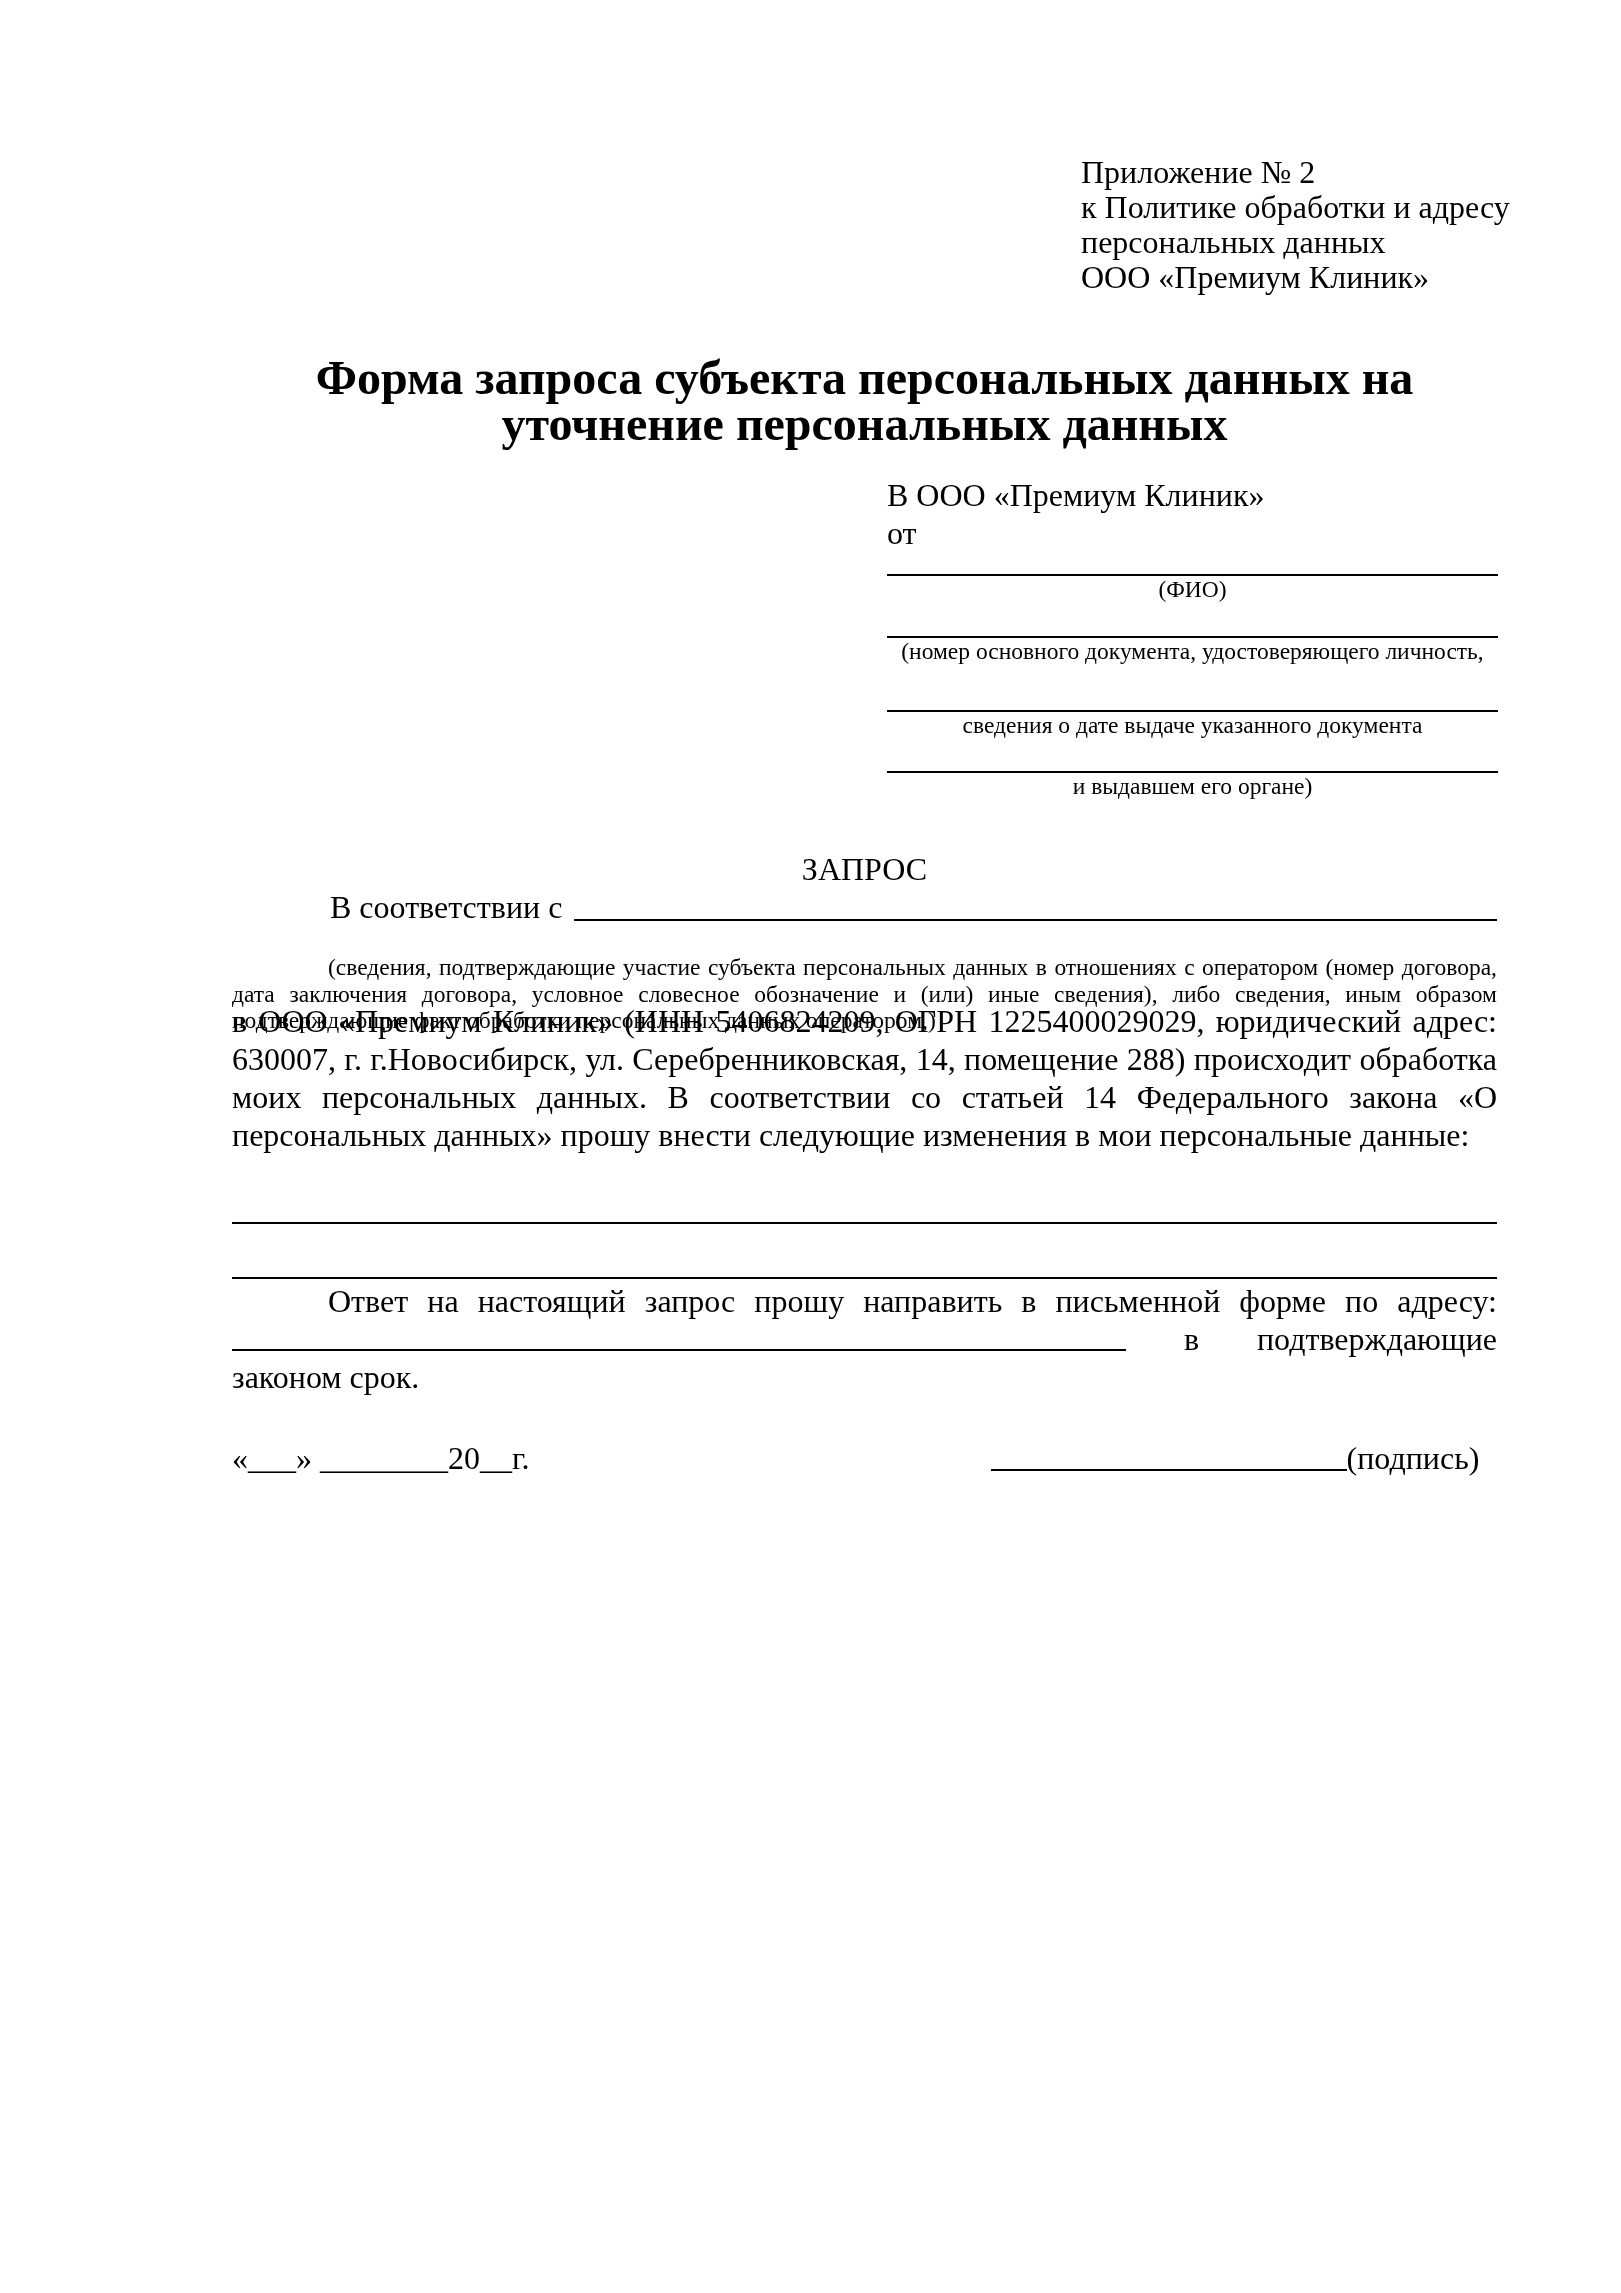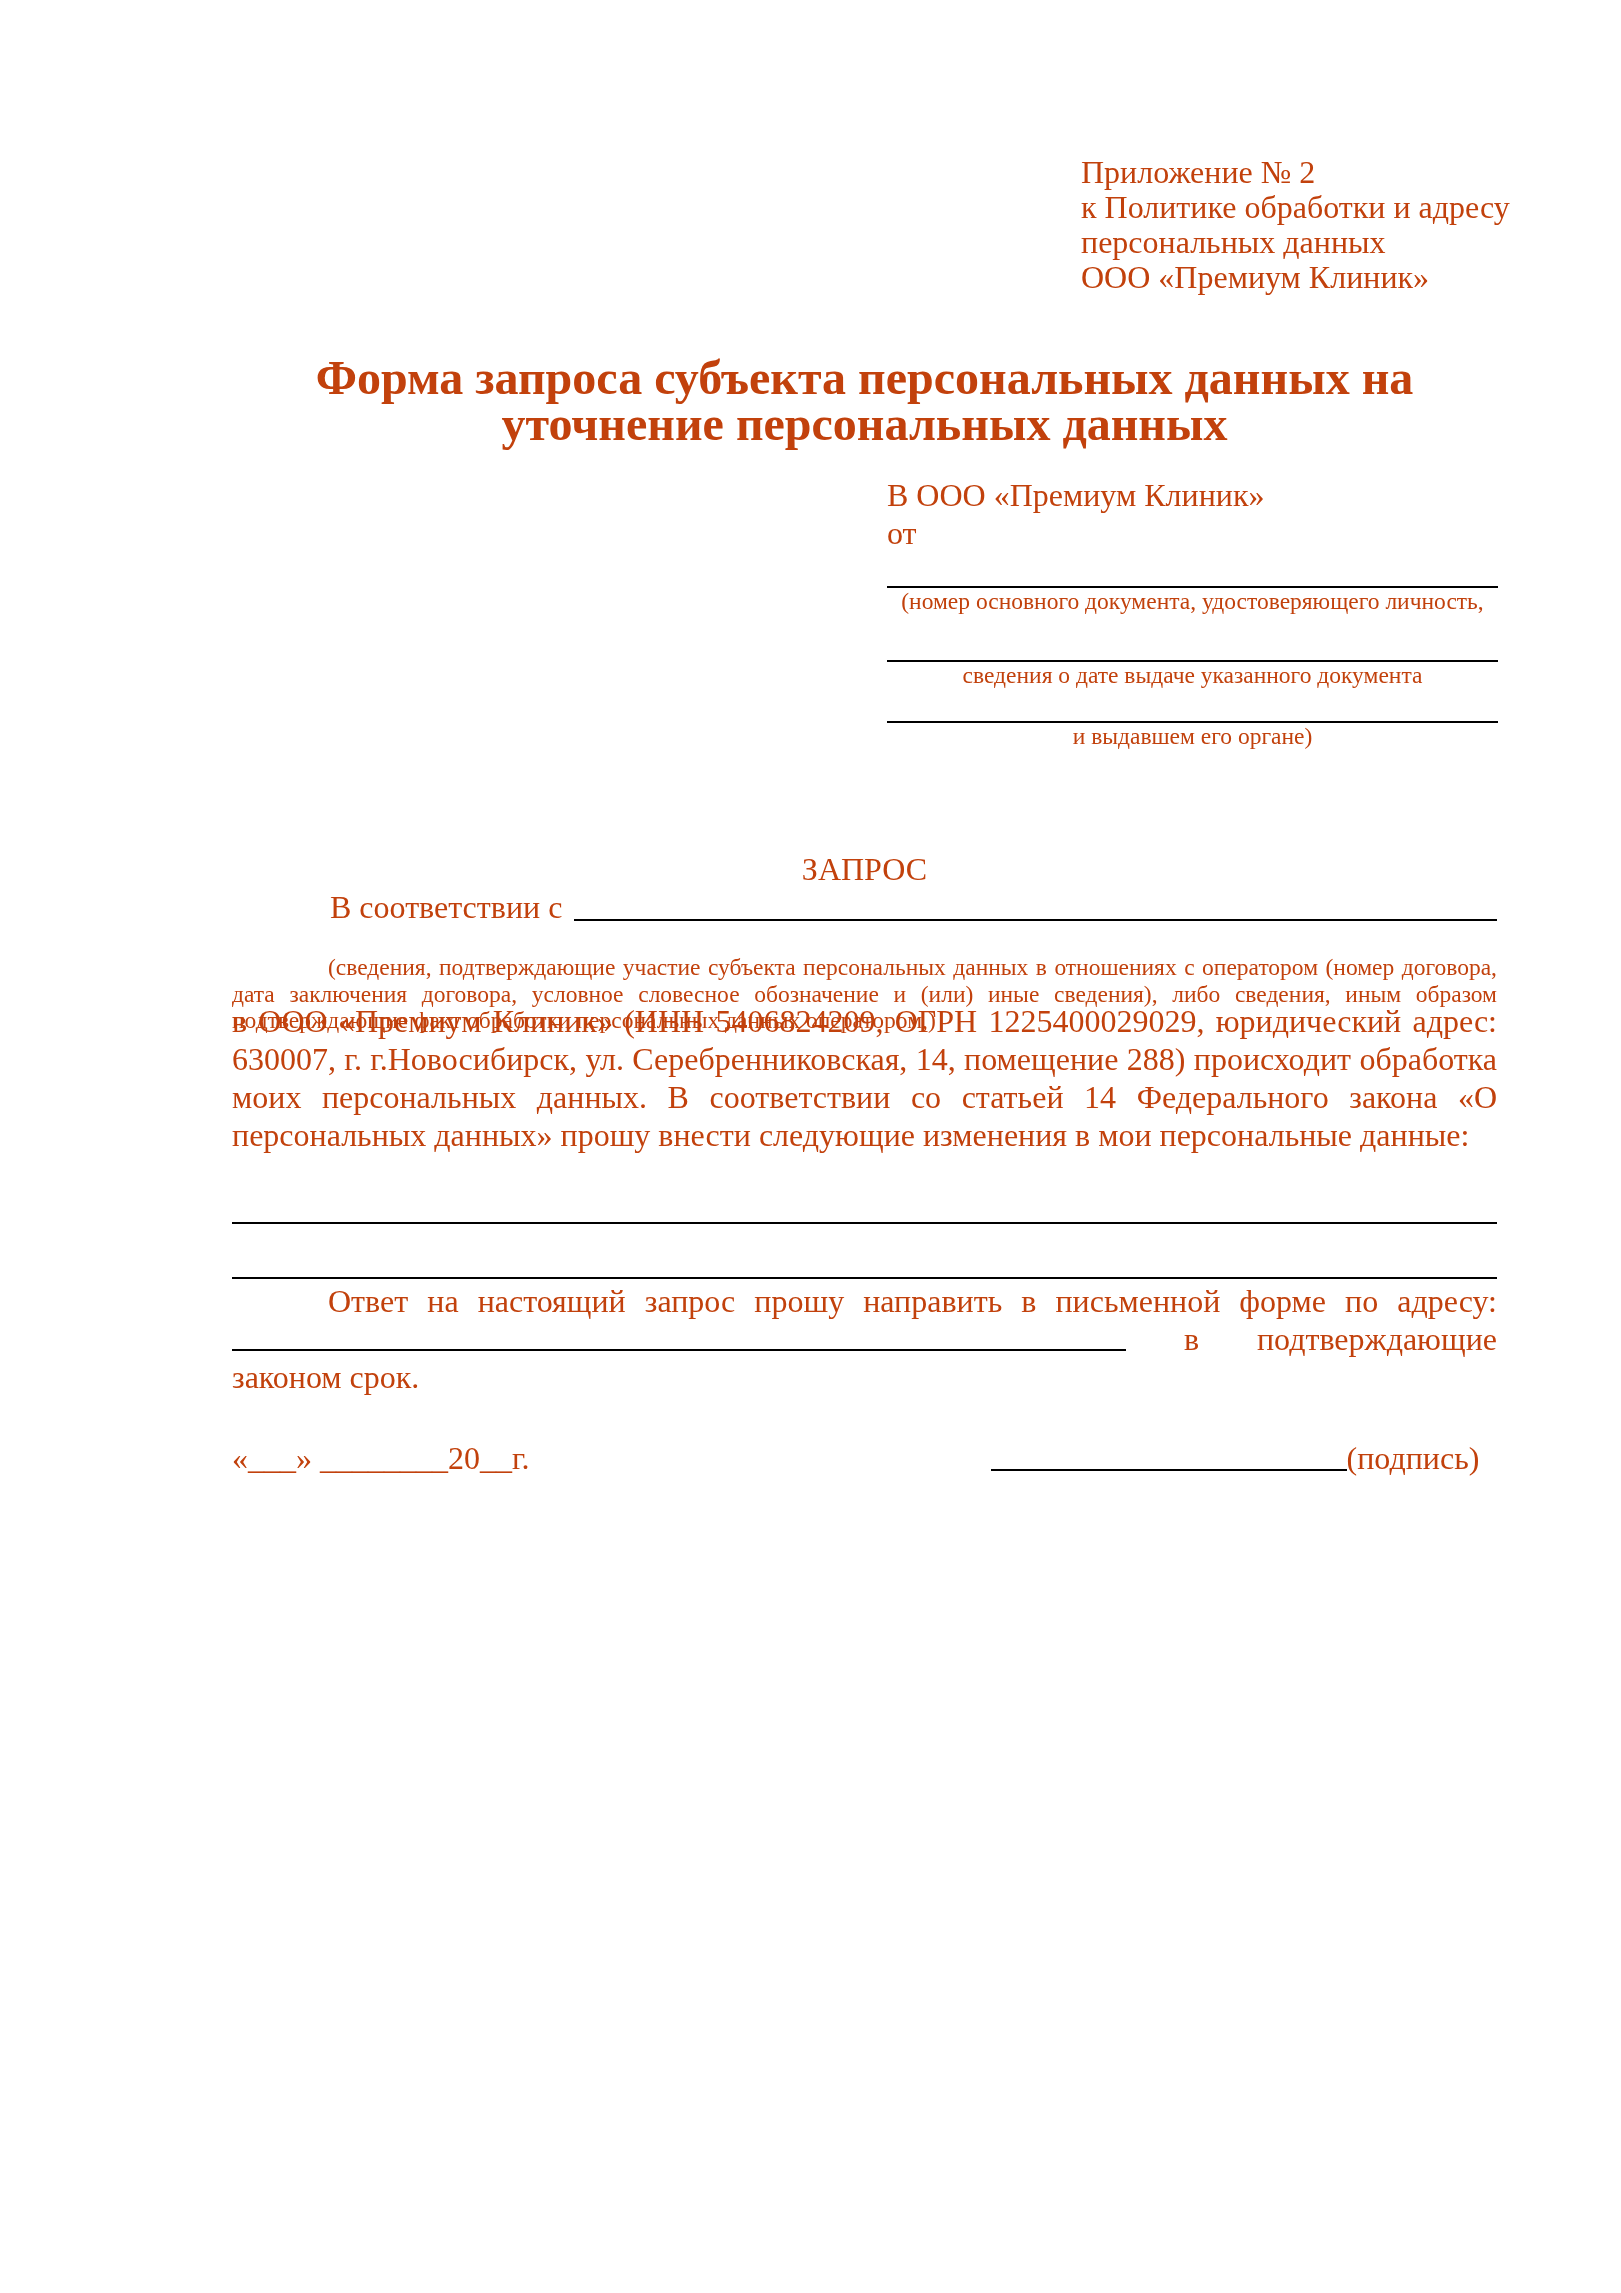--- a/index.html
+++ b/index.html
@@ -2,21 +2,21 @@
 <html><head>
 <meta charset="utf-8">
 <style>
   * { margin: 0; padding: 0; box-sizing: border-box; }
   html, body { background: #ffffff; }
   .page {
     position: relative;
     width: 1621px;
     height: 1988px;
     background: #ffffff;
-    color: #c2410c;
+    color: #000000;
     font-family: "Liberation Serif", "DejaVu Serif", serif;
     overflow: hidden;
   }
   .abs { position: absolute; }
 
   .header-block {
     left: 1081px; top: 155px; width: 431px;
     font-size: 32px; line-height: 35px;
     text-align: left;
   }
@@ -123,20 +123,24 @@
   </div>
 
   <div class="abs doc-title">
     <span class="inner">Форма запроса субъекта персональных данных на уточнение персональных данных</span>
   </div>
 
   <div class="abs addressee">
     <div>В ООО «Премиум Клиник»</div>
     <div>от</div>
 
+    <div>
+      <div class="field-line" style="height:23.5px;"></div>
+      <div class="field-caption">(ФИО)</div>
+    </div>
 
     <div>
       <div class="field-line" style="height:36px;"></div>
       <div class="field-caption">(номер основного документа, удостоверяющего личность,</div>
     </div>
 
     <div>
       <div class="field-line" style="height:47px;"></div>
       <div class="field-caption">сведения о дате выдаче указанного документа</div>
     </div>

